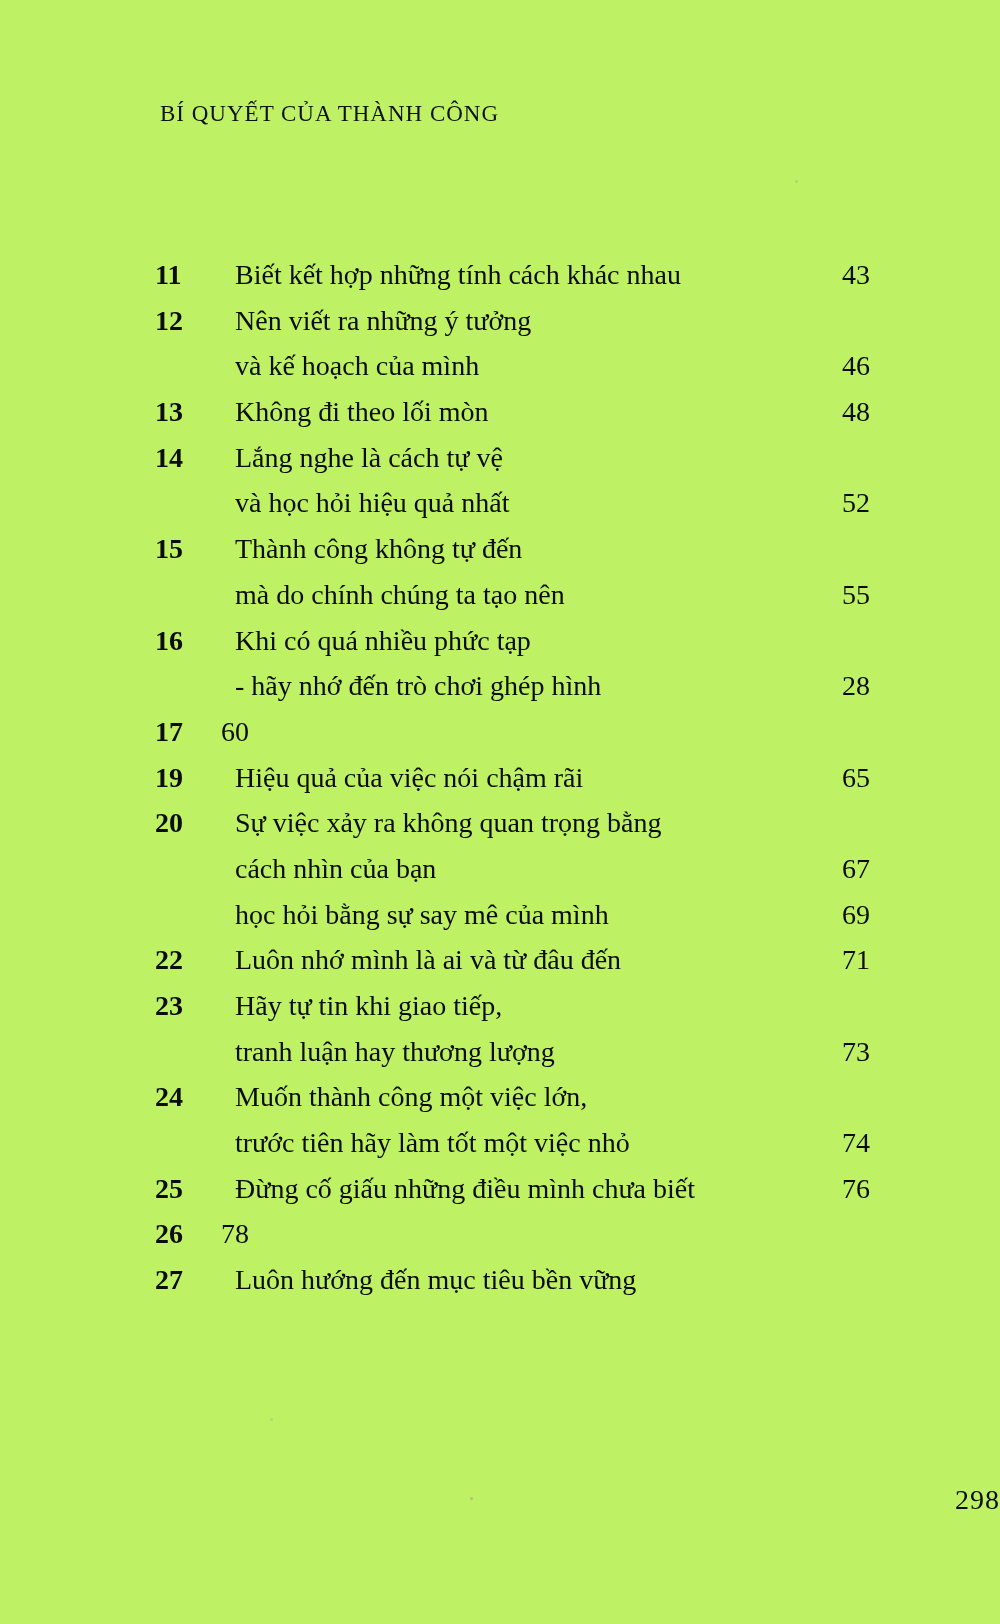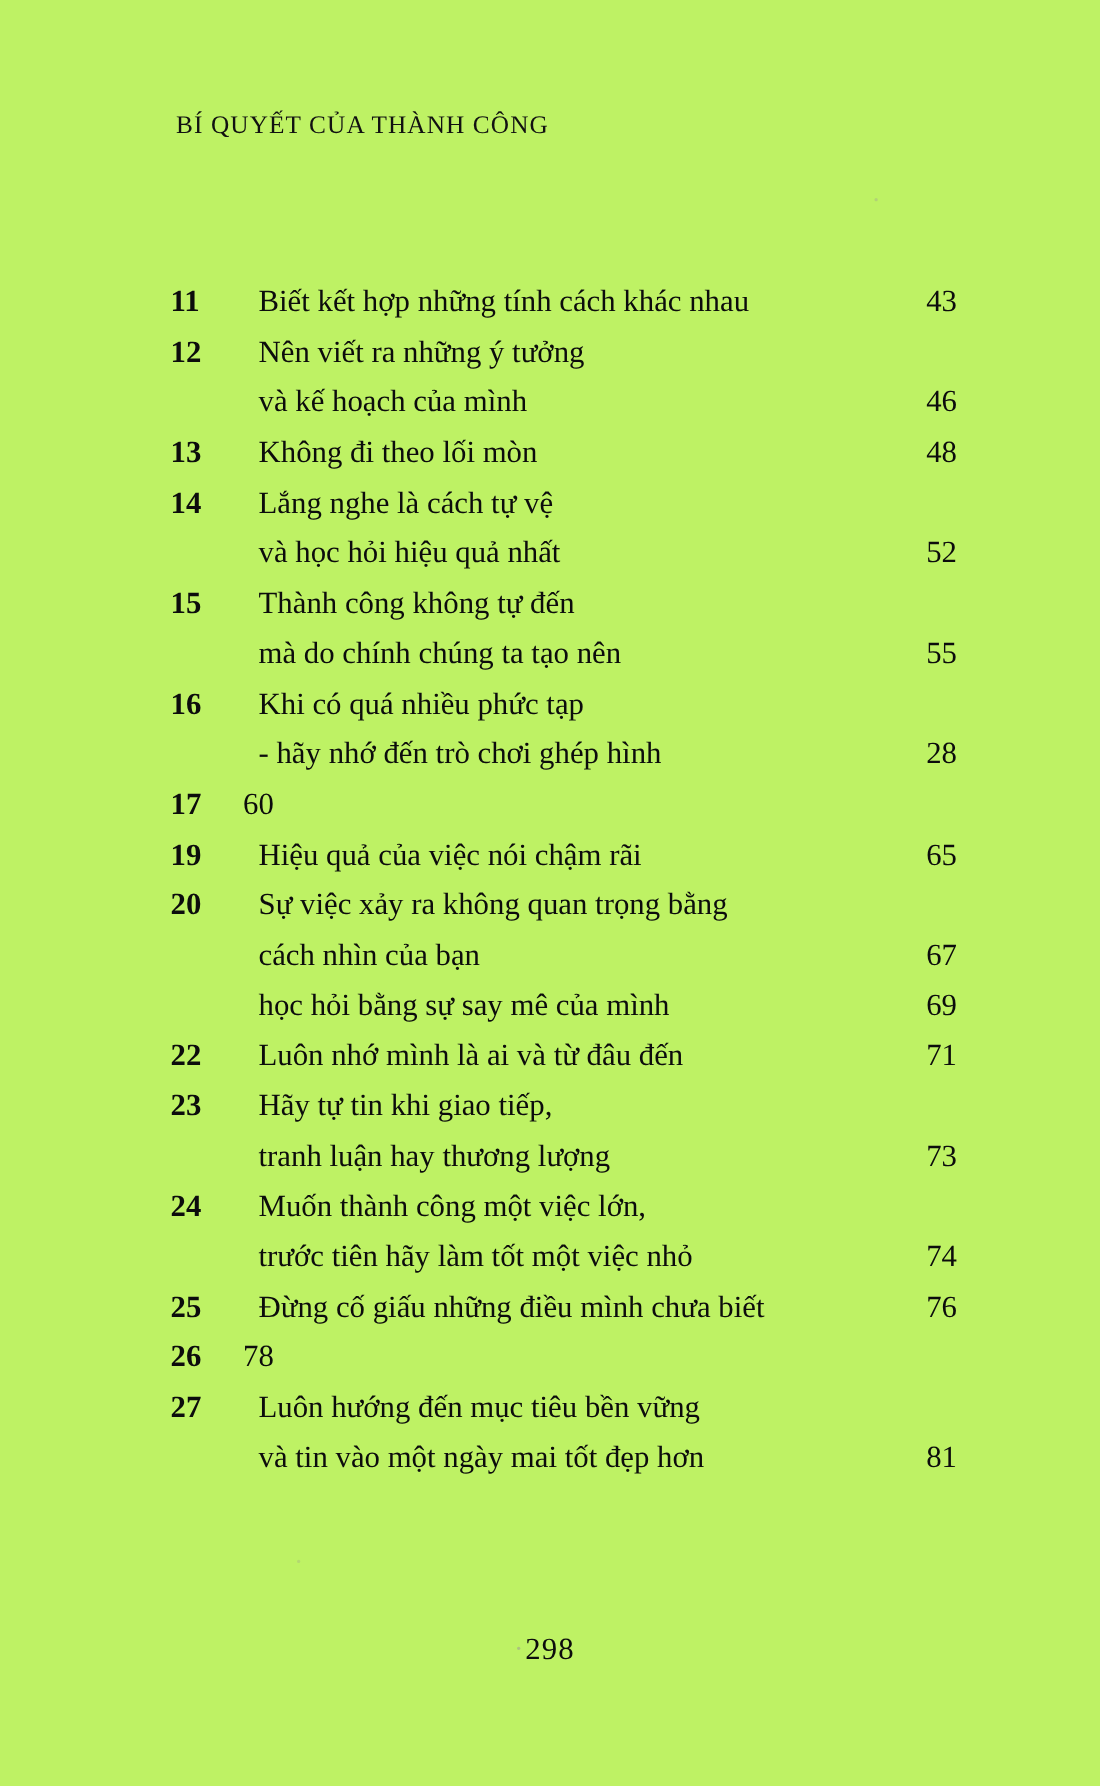--- a/index.html
+++ b/index.html
@@ -51,21 +51,21 @@
   .toc-page {
     flex: none;
     min-width: 46px;
     text-align: right;
   }
   .footer-page-number {
     position: absolute;
     left: 0;
     top: 1484px;
     width: 1000px;
-    text-align: center;
+    text-align: right;
     font-size: 28px;
     letter-spacing: 1px;
   }
   
   .speck {
     position: absolute;
     background: #9a9a96;
     border-radius: 50%;
     width: 3px; height: 3px;
     opacity: .55;
@@ -187,25 +187,20 @@
       </div>
       <div class="toc-row">
         <span class="toc-num">26</span>
         <span class="toc-page">78</span>
       </div>
       <div class="toc-row">
         <span class="toc-num">27</span>
         <span class="toc-title">Luôn hướng đến mục tiêu bền vững</span>
         <span class="toc-page"></span>
       </div>
-      <div class="toc-row">
-        <span class="toc-num"></span>
-        <span class="toc-title">và tin vào một ngày mai tốt đẹp hơn</span>
-        <span class="toc-page">81</span>
-      </div>
     </div>
 
   <div class="footer-page-number">298</div>
 
   <span class="speck s1"></span>
   <span class="speck s2"></span>
   <span class="speck s3"></span>
 </div>
 
 </body></html>

